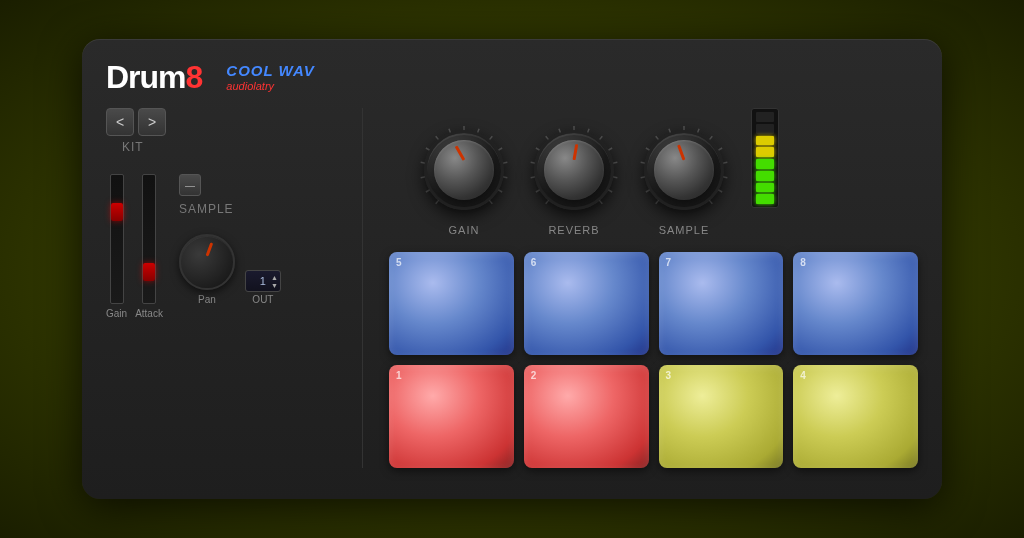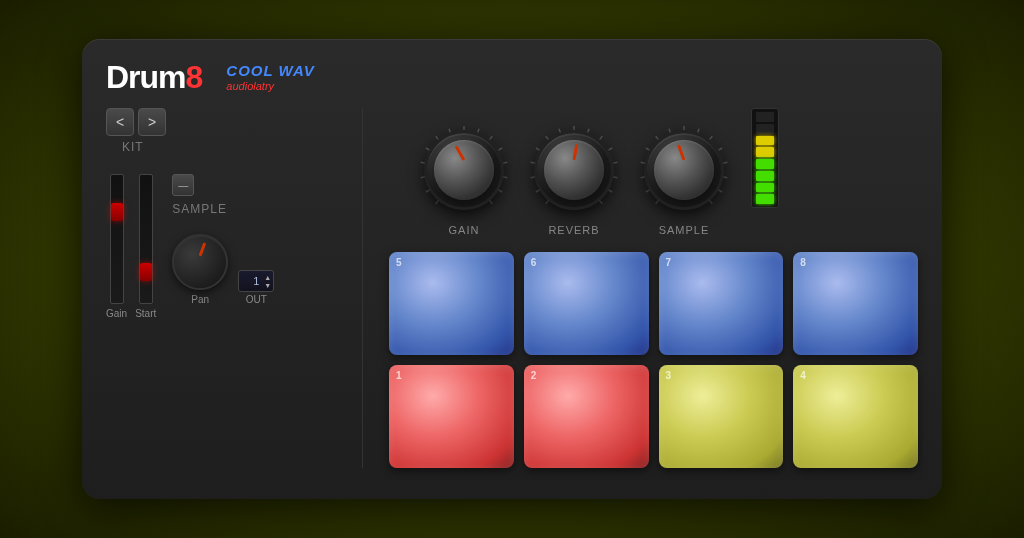--- a/index.html
+++ b/index.html
@@ -443,21 +443,21 @@
           <div class="fader-track">
             <div class="fader-thumb" style="top: 28px;"></div>
           </div>
           <div class="fader-label">Gain</div>
         </div>
 
         <div class="fader-container">
           <div class="fader-track">
             <div class="fader-thumb" style="top: 88px;"></div>
           </div>
-          <div class="fader-label">Start</div>
+          <div class="fader-label">Attack</div>
         </div>
 
         <div class="sample-area">
           <div class="sample-row">
             <div class="sample-btn">—</div>
           </div>
           <div class="sample-label">SAMPLE</div>
 
           <div class="bottom-row">
             <div class="pan-area">

